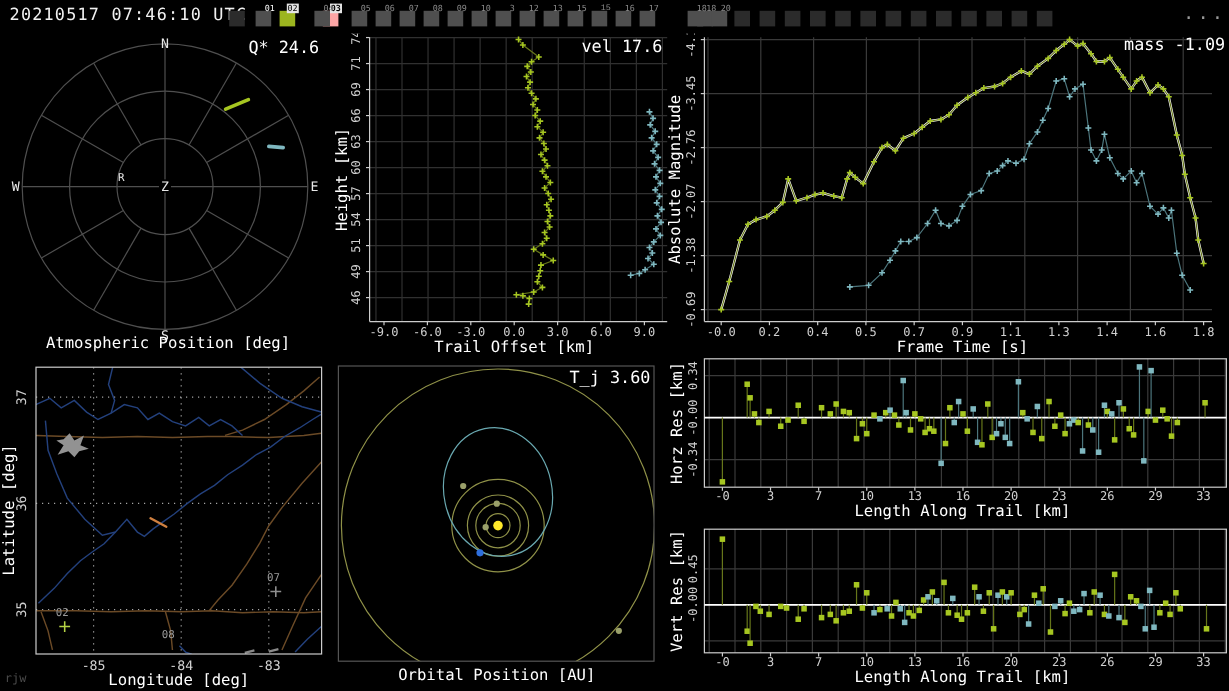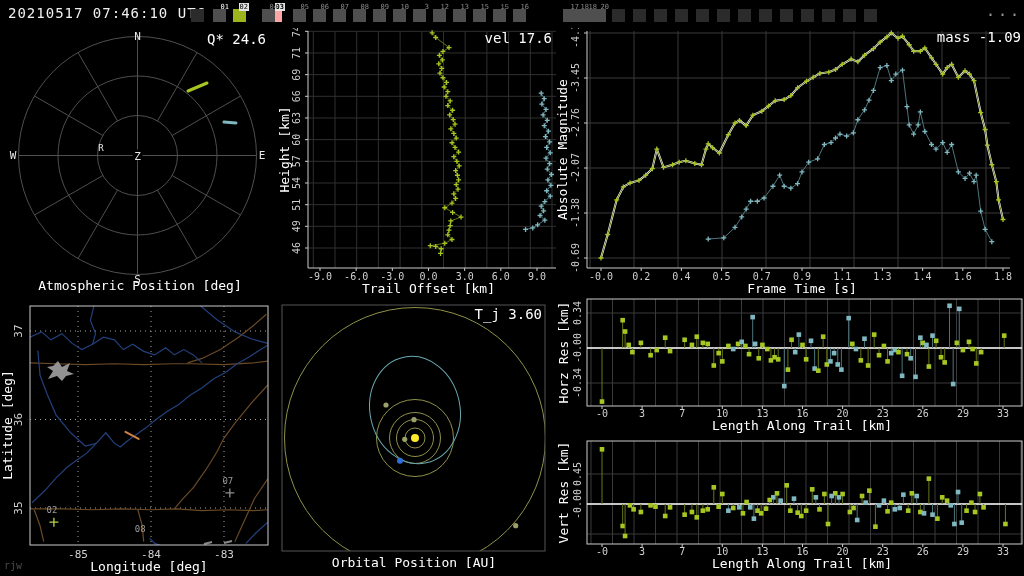--- a/index.html
+++ b/index.html
@@ -67,21 +67,21 @@
         </div>
         <div class="sq " style="left: 473px;">
           <span class="tag dim">15</span>
         </div>
         <div class="sq " style="left: 493px; font-family: Liberation Mono, monospace;">
           <span class="tag dim">15</span>
         </div>
         <div class="sq " style="left: 513px;">
           <span class="tag dim">16</span>
         </div>
-        <div class="sq " style="left: 533px; margin-left: 30px;">
+        <div class="sq " style="left: 533px;">
           <span class="tag dim">17</span>
         </div>
         <div class="sq " style="left: 553px; margin-left: 28px;">
           <span class="tag dim">18</span>
         </div>
         <div class="sq " style="left: 573px;">
           <span class="tag dim">18</span>
         </div>
         <div class="sq " style="left: 593px;">
           <span class="tag dim">20</span>

